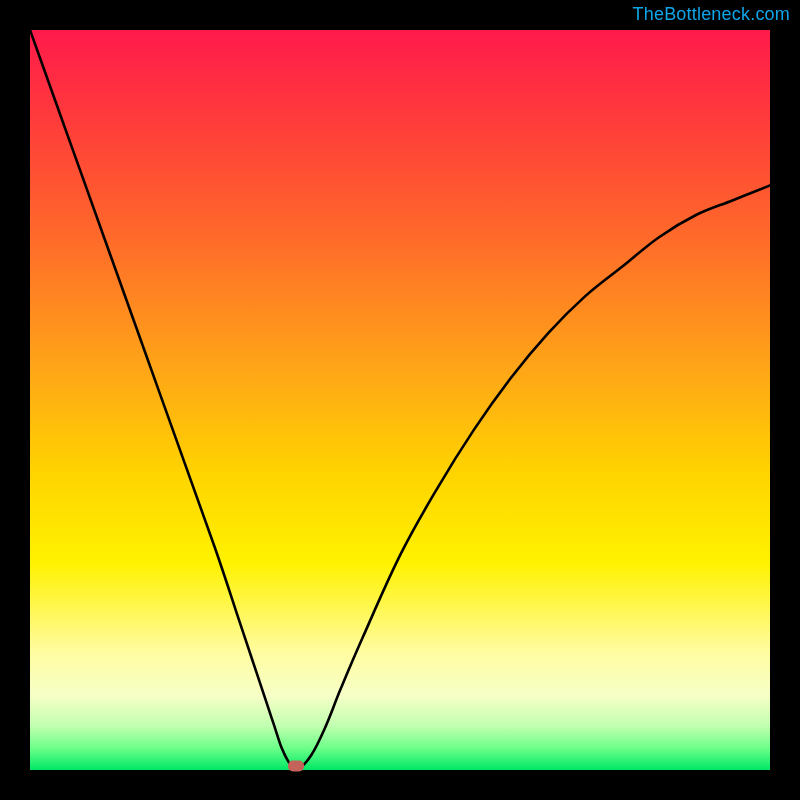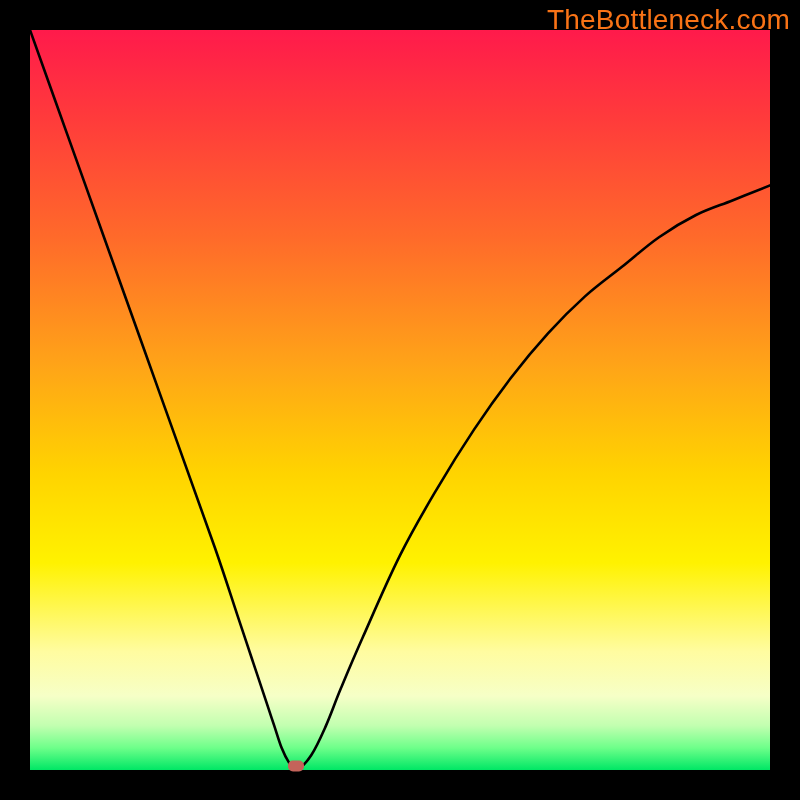--- a/index.html
+++ b/index.html
@@ -49,22 +49,22 @@
     width: 16px;
     height: 11px;
     background: #c4635a;
     border-radius: 5px;
     transform: translate(-50%, -50%);
   }
   .watermark {
     position: absolute;
     top: 4px;
     right: 10px;
-    color: #f97316;
-    font-size: 28px;
+    color: #0ea5e9;
+    font-size: 18px;
     letter-spacing: 0.2px;
     user-select: none;
   }
 </style>
 </head>
 <body>
 
 <div class="frame">
 
   <div class="plot-area">

